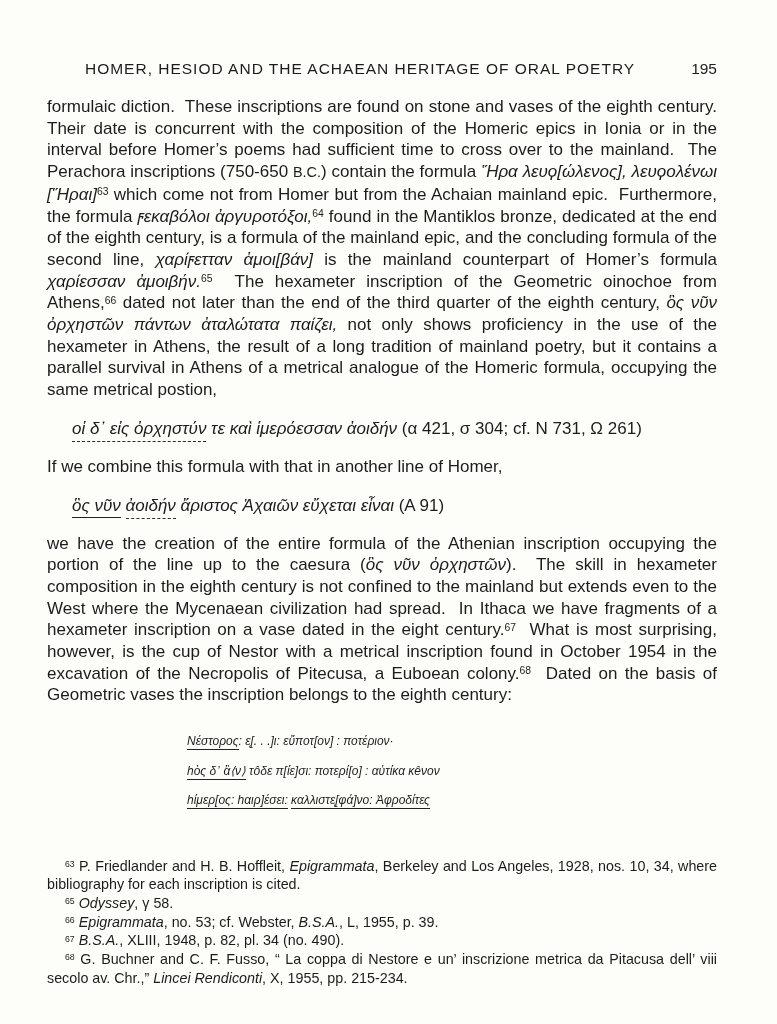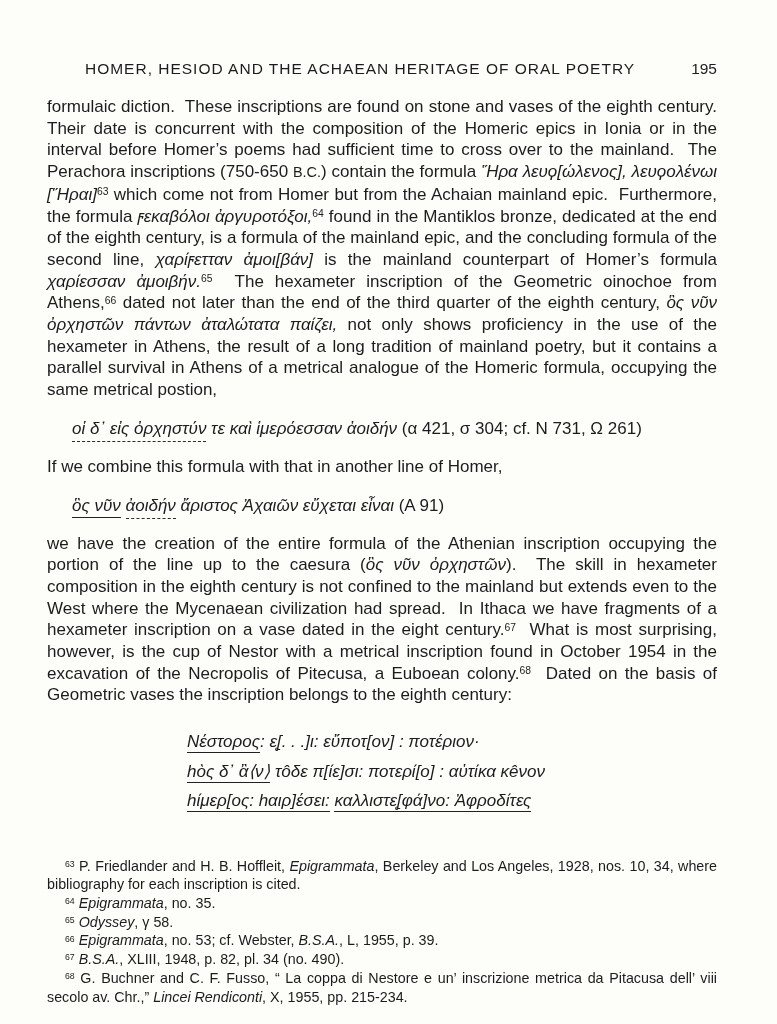--- a/index.html
+++ b/index.html
@@ -27,21 +27,21 @@
     margin: 16px 0 16px 25px;
     font-size: 17px; line-height: 23px;
     white-space: pre-wrap;
   }
   .run-sup { font-size: 61%; position: relative; top: -0.45em; line-height: 0; }
   .run-g, .run-i, .run-gu, .run-gd { font-style: italic; }
   .run-gu { border-bottom: 1.5px solid #222; padding-bottom: 2px; text-align: center; }
   .run-gd { border-bottom: 1.7px dashed #2a2a2a; padding-bottom: 3px; }
   .run-sc { font-size: 0.85em; }
 
-  .inscription { margin: 21px 0 0 140px; font-size: 17px; }
+  .inscription { margin: 21px 0 0 140px; font-size: 12px; }
   .insc-line { line-height: 29.5px; white-space: pre-wrap; }
   .inscription .run-gu { padding-bottom: 1px; border-bottom: 1.6px solid #222; }
 
   .footnotes { margin-top: 41px; font-size: 14.3px; line-height: 18.7px; }
   .footnotes .fn {
     margin: 0; text-indent: 18px; text-align: justify;
     white-space: pre-wrap;
   }
 </style>
 </head>
@@ -67,21 +67,20 @@
     <p class="para"><span class="run-plain">we have the creation of the entire formula of the Athenian inscription occupying the portion of the line up to the caesura (</span><span class="run-g">ὃς νῦν ὀρχηστῶν</span><span class="run-plain">).  The skill in hexameter composition in the eighth century is not confined to the mainland but extends even to the West where the Mycenaean civilization had spread.  In Ithaca we have fragments of a hexameter inscription on a vase dated in the eight century.</span><span class="run-sup">67</span><span class="run-plain">  What is most surprising, however, is the cup of Nestor with a metrical inscription found in October 1954 in the excavation of the Necropolis of Pitecusa, a Euboean colony.</span><span class="run-sup">68</span><span class="run-plain">  Dated on the basis of Geometric vases the inscription belongs to the eighth century:</span></p>
 
     <div class="inscription">
       <div class="insc-line"><span class="run-gu">Νέστορος</span><span class="run-g">: ε̨[. . .]ι: εὔποτ[ον] : ποτέριον·</span></div>
       <div class="insc-line"><span class="run-gu">hὸς δ᾽ ἂ⟨ν⟩</span><span class="run-g"> τôδε π[ίε]σι: ποτερί[ο] : αὐτίκα κêνον</span></div>
       <div class="insc-line"><span class="run-gu">hίμερ[ος: hαιρ]έσει:</span><span class="run-g"> </span><span class="run-gu">καλλιστε̨[φά]νο: Ἀφροδίτες</span></div>
     </div>
 
     <div class="footnotes">
       <p class="fn"><span class="run-sup">63</span><span class="run-plain"> P. Friedlander and H. B. Hoffleit, </span><span class="run-i">Epigrammata</span><span class="run-plain">, Berkeley and Los Angeles, 1928, nos. 10, 34, where bibliography for each inscription is cited.</span></p>
-      <p class="fn"><span class="run-sup">64</span><span class="run-plain"> </span><span class="run-i">Epigrammata</span><span class="run-plain">, no. 35.</span></p>
       <p class="fn"><span class="run-sup">65</span><span class="run-plain"> </span><span class="run-i">Odyssey</span><span class="run-plain">, γ 58.</span></p>
       <p class="fn"><span class="run-sup">66</span><span class="run-plain"> </span><span class="run-i">Epigrammata</span><span class="run-plain">, no. 53; cf. Webster, </span><span class="run-i">B.S.A.</span><span class="run-plain">, L, 1955, p. 39.</span></p>
       <p class="fn"><span class="run-sup">67</span><span class="run-plain"> </span><span class="run-i">B.S.A.</span><span class="run-plain">, XLIII, 1948, p. 82, pl. 34 (no. 490).</span></p>
       <p class="fn"><span class="run-sup">68</span><span class="run-plain"> G. Buchner and C. F. Fusso, “ La coppa di Nestore e un’ inscrizione metrica da Pitacusa dell’ viii secolo av. Chr.,” </span><span class="run-i">Lincei Rendiconti</span><span class="run-plain">, X, 1955, pp. 215-234.</span></p>
     </div>
 
   </div>
 </div>
 
 </body></html>

